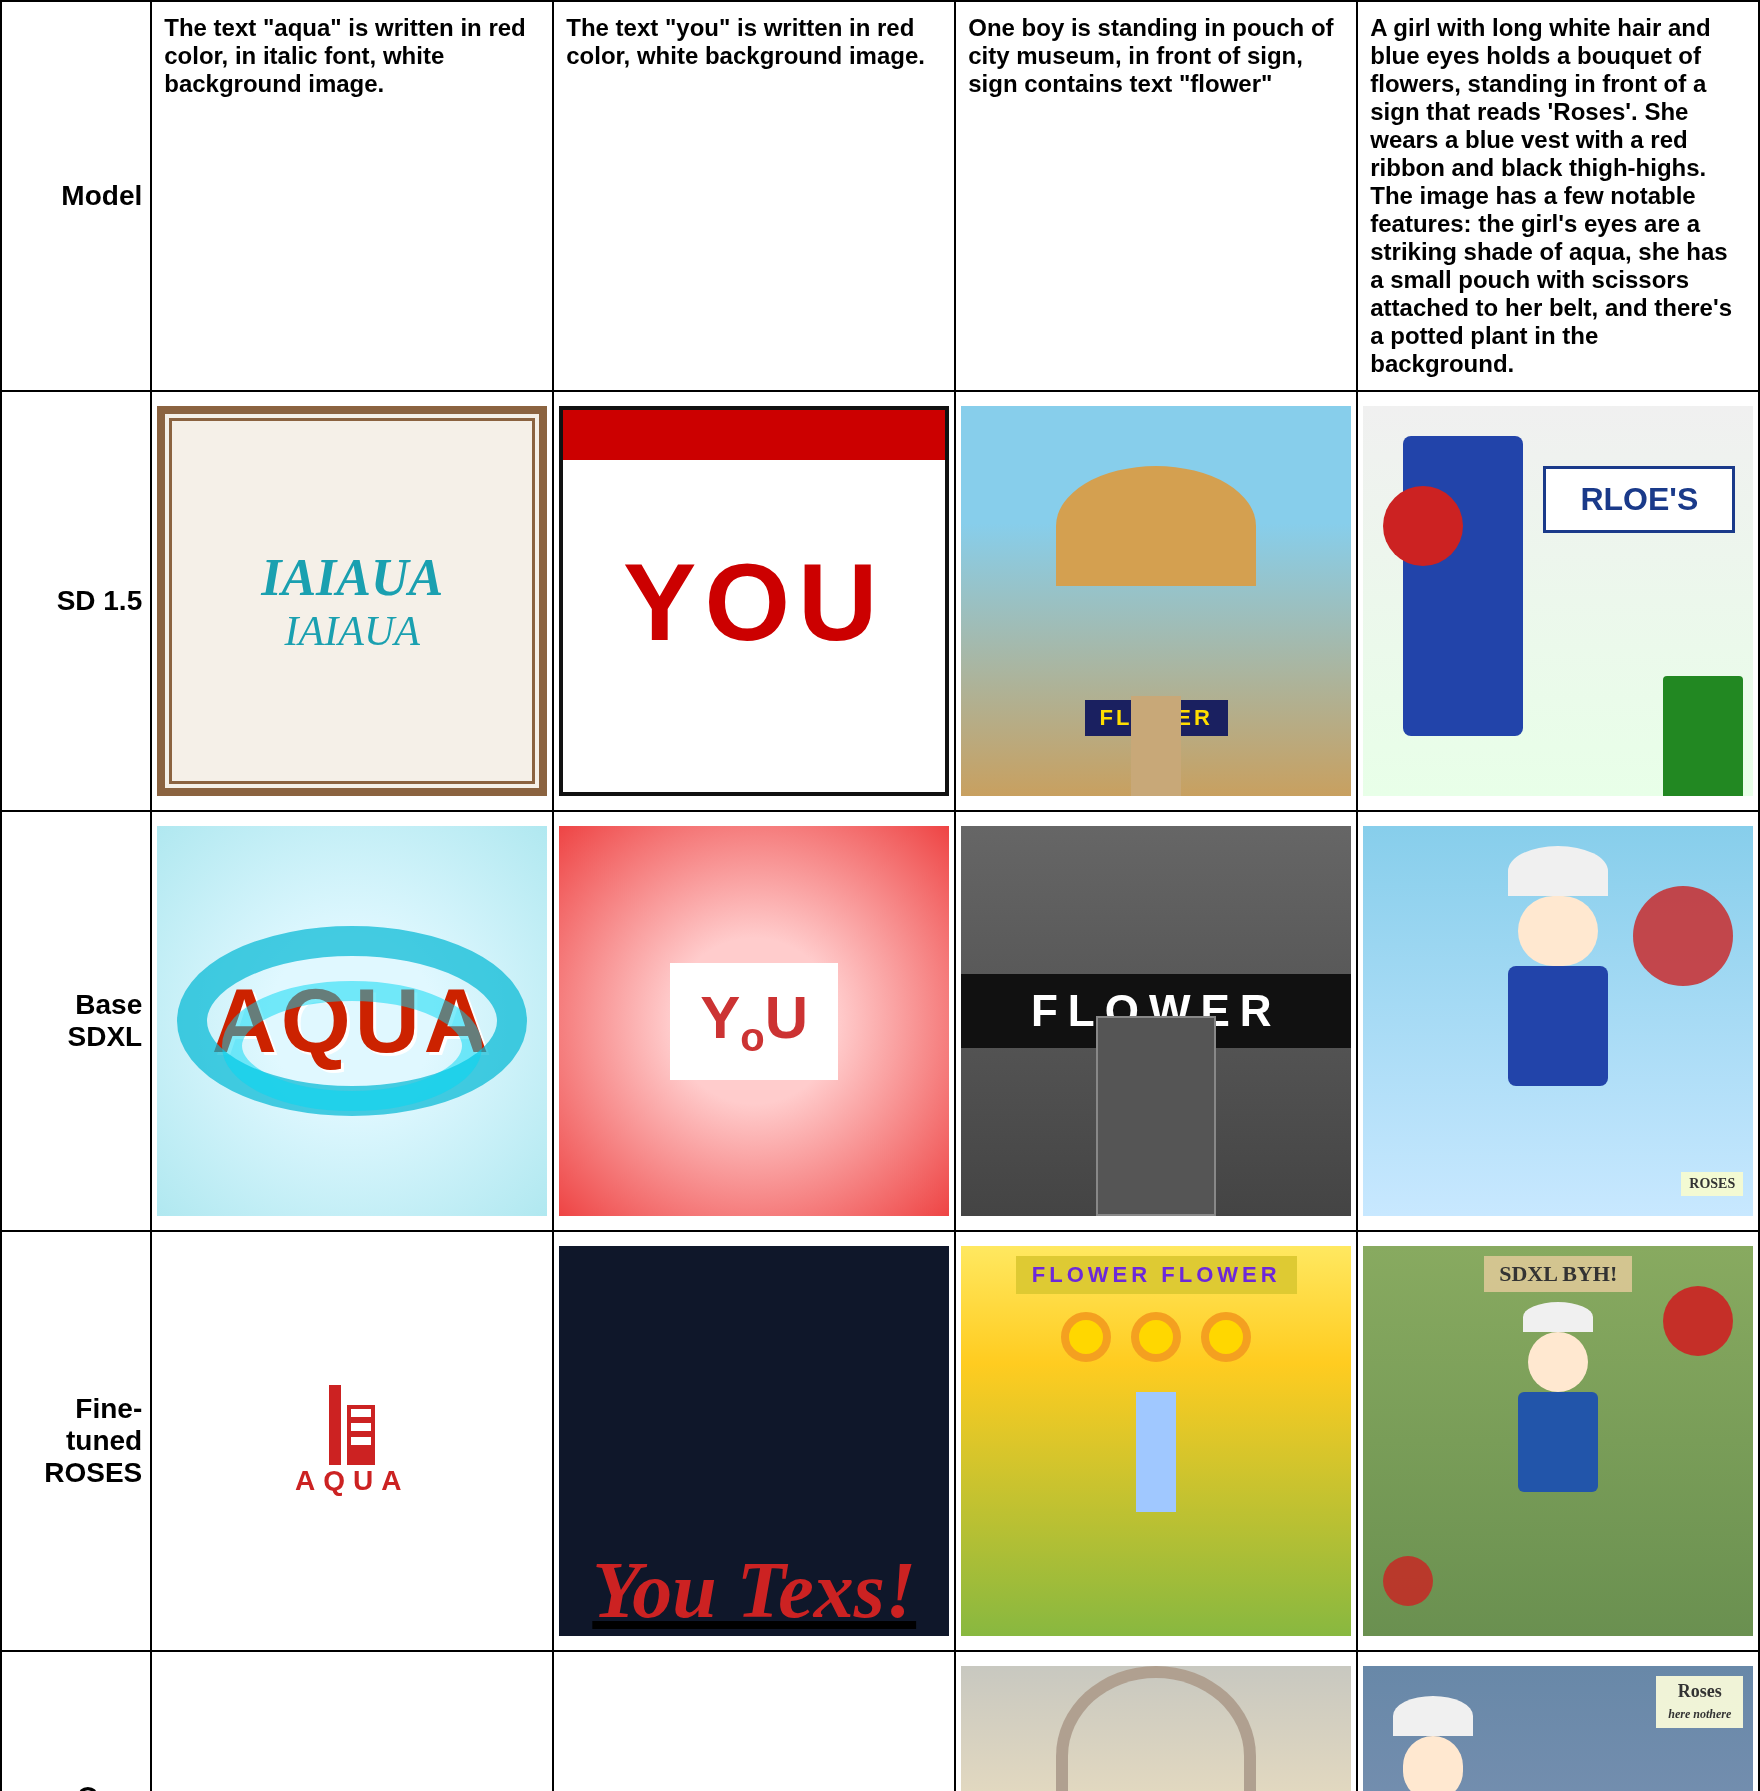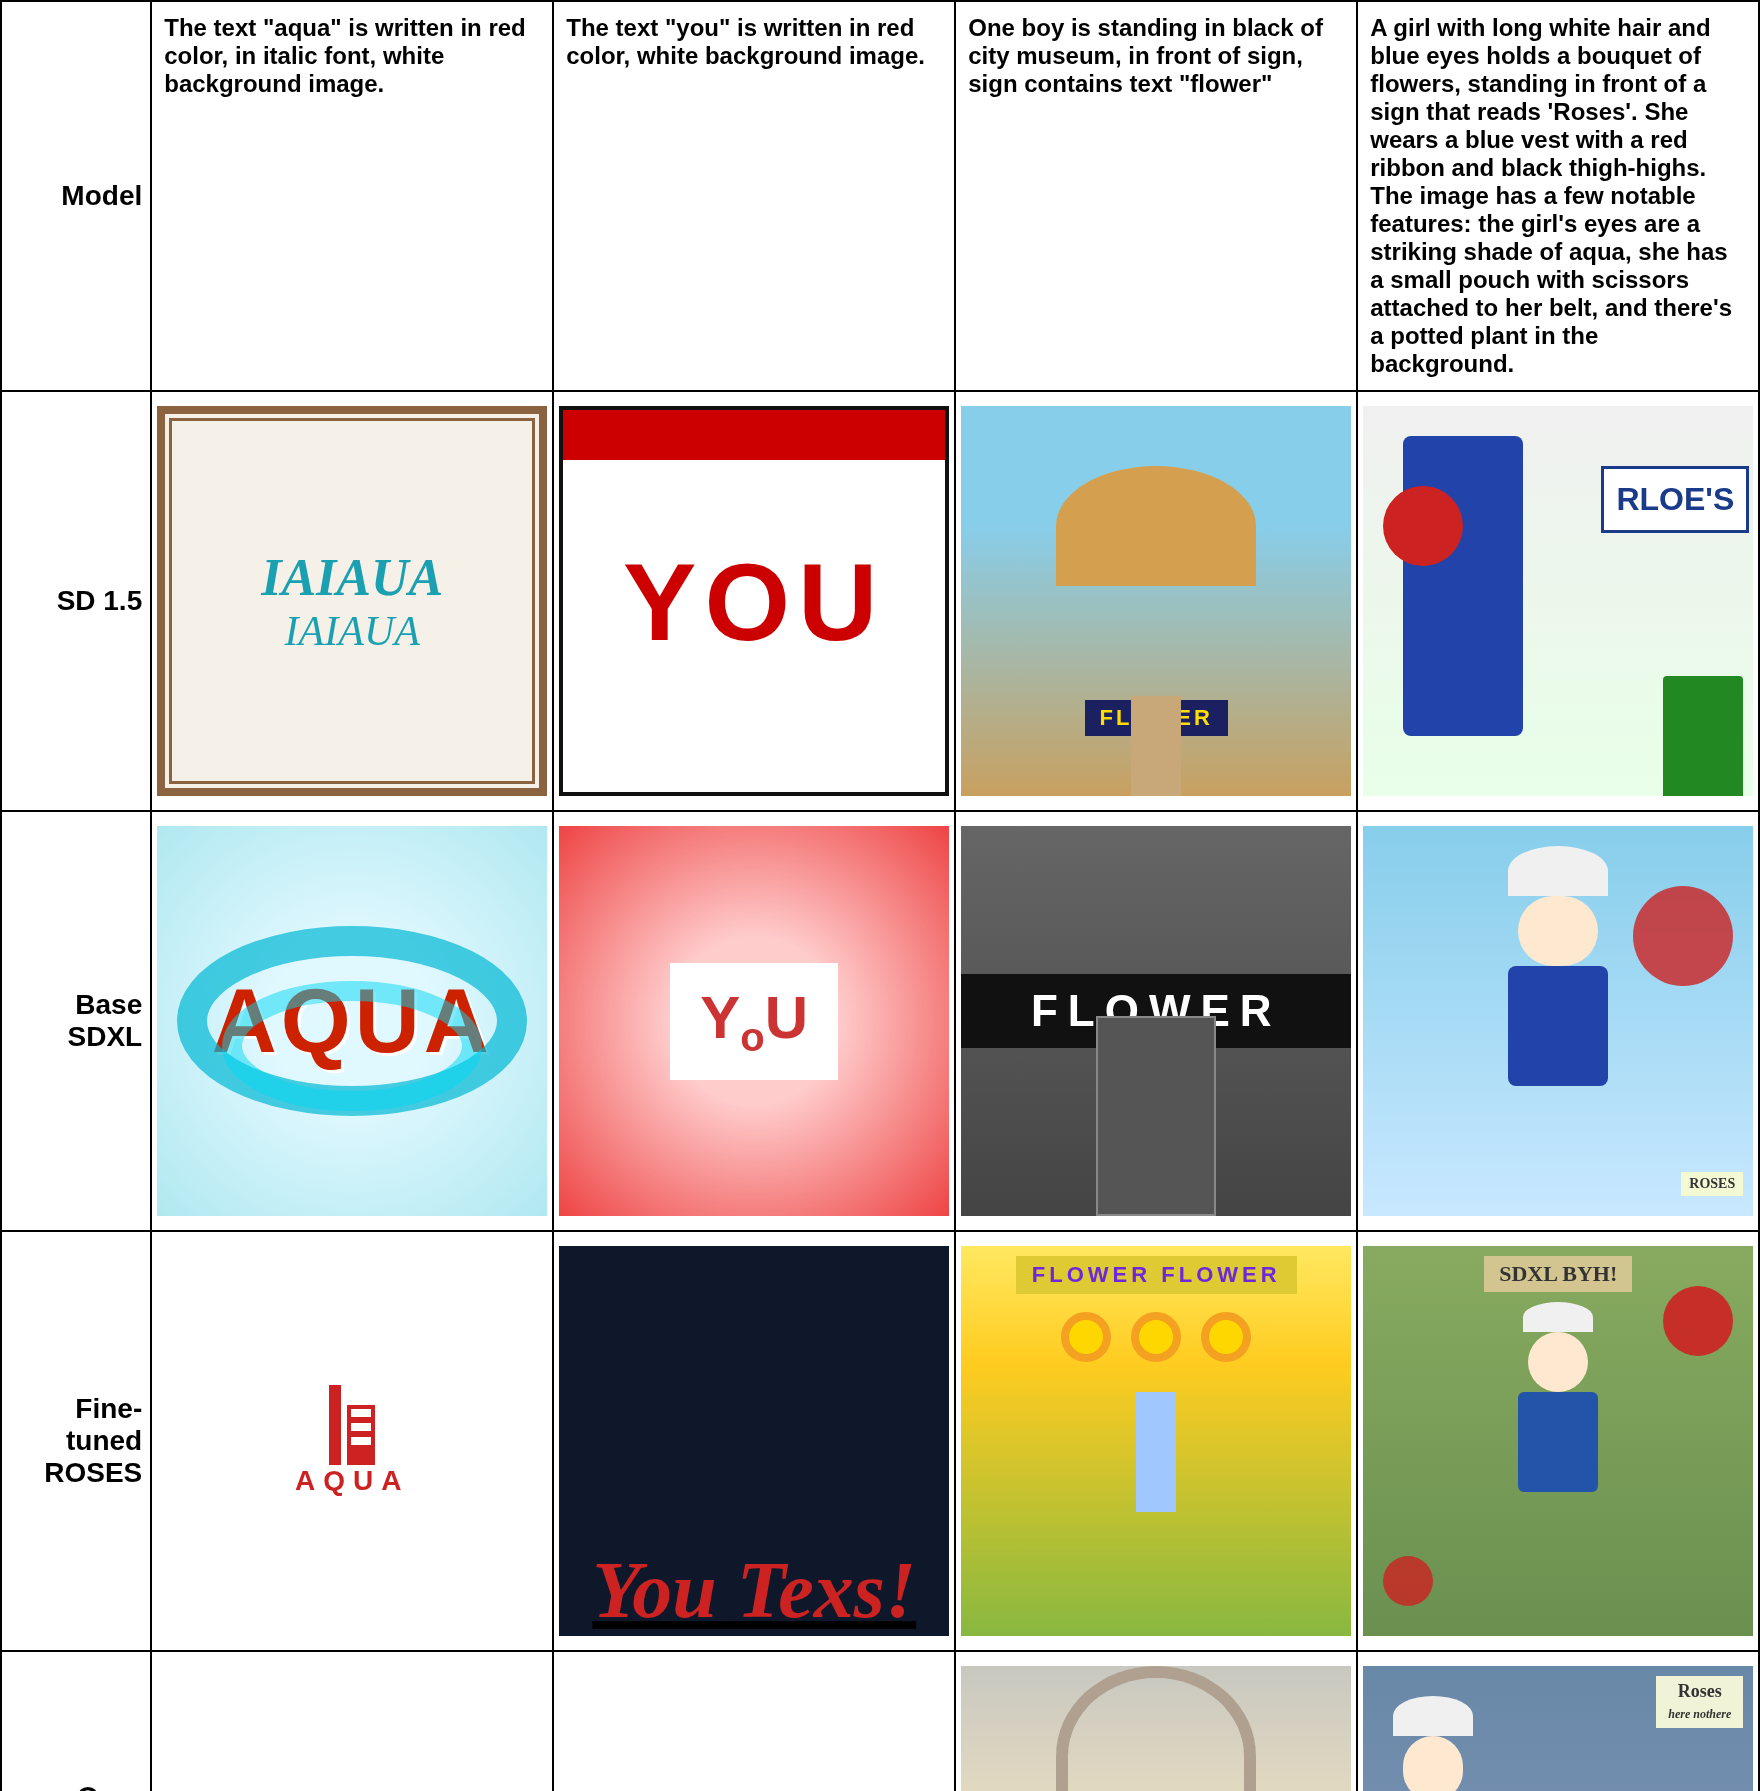--- a/index.html
+++ b/index.html
@@ -223,21 +223,21 @@
     <td class="model-header">
       <span>Model</span>
     </td>
     <td class="prompt-header-cell">
       <span>The text "aqua" is written in red color, in italic font, white background image.</span>
     </td>
     <td class="prompt-header-cell">
       <span>The text "you" is written in red color, white background image.</span>
     </td>
     <td class="prompt-header-cell">
-      <span>One boy is standing in black of city museum, in front of sign, sign contains text "flower"</span>
+      <span>One boy is standing in pouch of city museum, in front of sign, sign contains text "flower"</span>
     </td>
     <td class="prompt-header-cell">
       <span>A girl with long white hair and blue eyes holds a bouquet of flowers, standing in front of a sign that reads 'Roses'. She wears a blue vest with a red ribbon and black thigh-highs. The image has a few notable features: the girl's eyes are a striking shade of aqua, she has a small pouch with scissors attached to her belt, and there's a potted plant in the background.</span>
     </td>
   </tr>
 
   <tr>
     <td class="model-header">
       <span>SD 1.5</span>
     </td>
@@ -267,21 +267,21 @@
       </div>
     </td>
 
     <td class="image-cell">
       <div style="width:390px;height:390px;margin:5px auto;background:linear-gradient(180deg,#f0f0f0 0%,#e8ffe8 100%);display:flex;align-items:center;justify-content:flex-end;position:relative;overflow:hidden;">
 
         <div style="position:absolute;left:40px;top:30px;width:120px;height:300px;background:#2244aa;border-radius:8px;"></div>
 
         <div style="position:absolute;left:20px;top:80px;width:80px;height:80px;background:#cc2222;border-radius:50%;"></div>
 
-        <div style="position:absolute;right:4px;top:60px;background:#fff;padding:12px 12px;border:3px solid #1a3a8a;">
+        <div style="position:absolute;right:18px;top:60px;background:#fff;padding:12px 34px;border:3px solid #1a3a8a;">
           <span style="font-size:32px;font-weight:900;color:#1a3a8a;font-family:Arial Black,sans-serif;">RLOE'S</span>
         </div>
 
         <div style="position:absolute;right:10px;bottom:0;width:80px;height:120px;background:#228822;border-radius:4px 4px 0 0;"></div>
       </div>
     </td>
   </tr>
 
   <tr>
     <td class="model-header">

